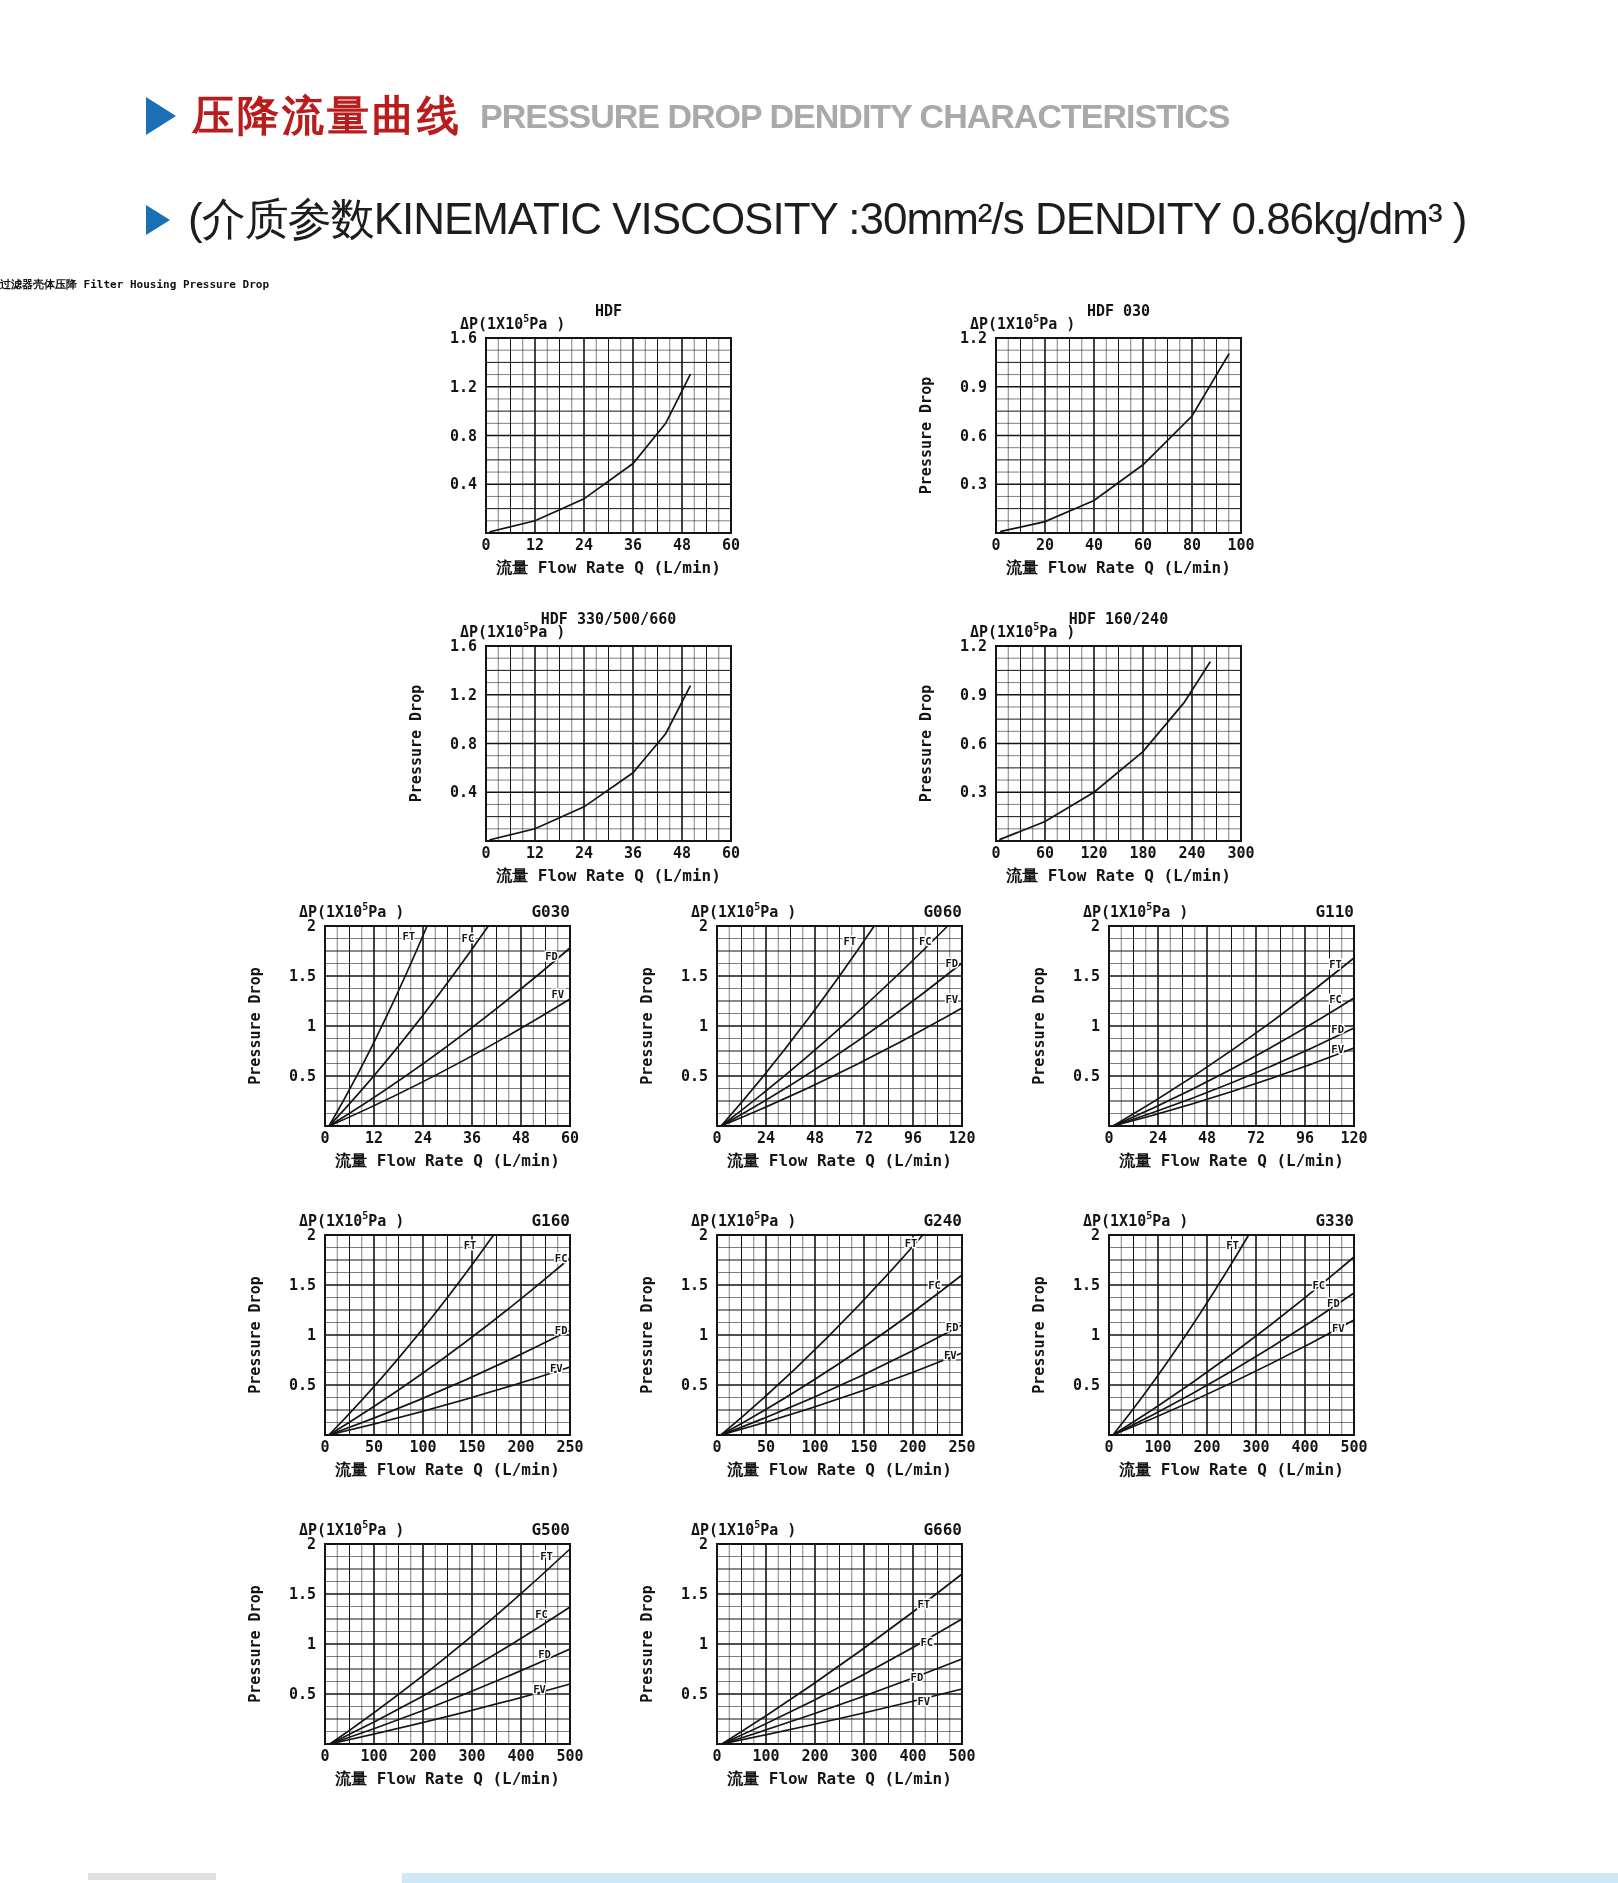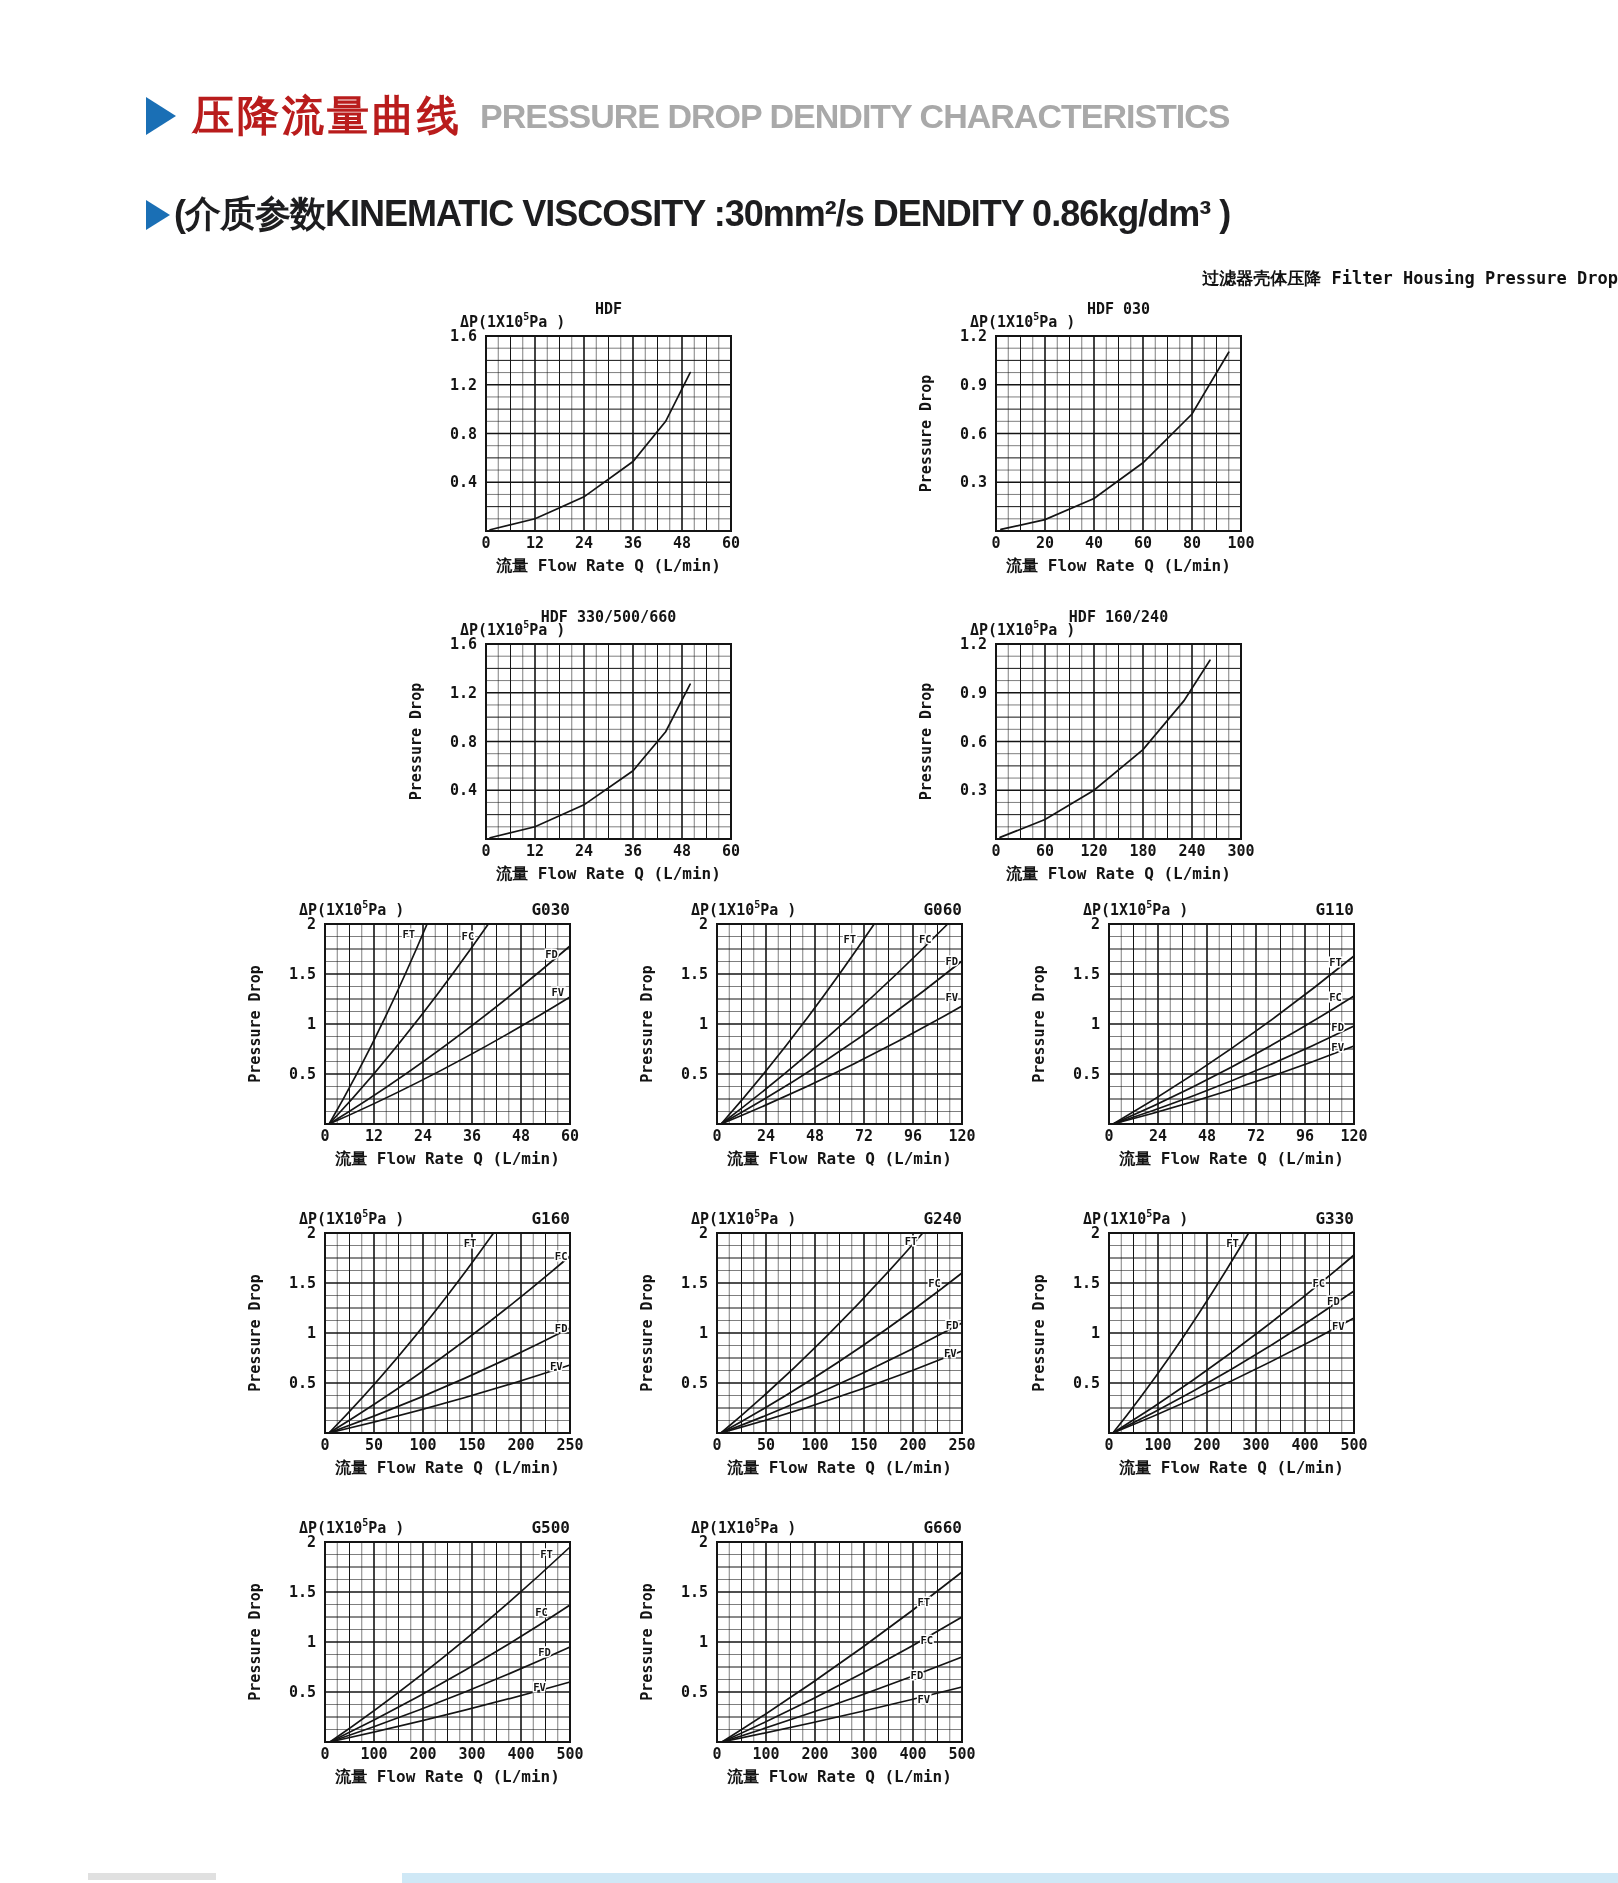--- a/index.html
+++ b/index.html
@@ -5,23 +5,23 @@
   html,body{margin:0;padding:0;background:#ffffff;}
   .page{position:relative;width:1618px;height:1883px;background:#ffffff;overflow:hidden;
         font-family:"Liberation Sans", sans-serif;}
   .header-row{display:flex;align-items:center;margin:88px 0 0 146px;}
   .tri{width:0;height:0;display:inline-block;}
   .tri-lg{border-left:30px solid #1a6fb5;border-top:19px solid transparent;border-bottom:19px solid transparent;}
   .tri-sm{border-left:24px solid #1a6fb5;border-top:15px solid transparent;border-bottom:15px solid transparent;}
   .title-cn{font-size:42px;font-weight:bold;color:#b91c1c;letter-spacing:3px;margin-left:16px;}
   .title-en{font-size:34px;font-weight:bold;color:#a9a9a9;margin-left:18px;letter-spacing:-1px;}
   .subtitle-row{display:flex;align-items:center;margin:46px 0 0 146px;}
-  .subtitle-text{font-size:36px;font-weight:bold;color:#1d1d1f;margin-left:4px;letter-spacing:-1px;}
-  .section-title{margin-top:28px;text-align:right;font-family:"DejaVu Sans Mono", monospace;
-                 font-weight:bold;font-size:17px;color:#111;}
+  .subtitle-text{font-size:44px;font-weight:normal;color:#1d1d1f;margin-left:18px;letter-spacing:-1px;}
+  .section-title{margin-top:28px;text-align:left;font-family:"DejaVu Sans Mono", monospace;
+                 font-weight:bold;font-size:11px;color:#111;}
   .section-title.second{margin-top:30px;}
   #housing-grid{display:grid;grid-template-columns:repeat(2,340px);justify-content:center;
                 column-gap:170px;row-gap:26px;margin-top:10px;margin-left:47px;}
   #element-grid{display:grid;grid-template-columns:repeat(3,340px);justify-content:center;
                 column-gap:52px;row-gap:32px;margin-top:8px;}
   .chart{width:340px;}
   .footer-bar{position:absolute;bottom:0;left:402px;right:0;height:10px;background:#cfe8f6;}
   .footer-smudge{position:absolute;bottom:3px;left:88px;width:128px;height:7px;background:#e0e0e0;}
 </style>
 </head>

